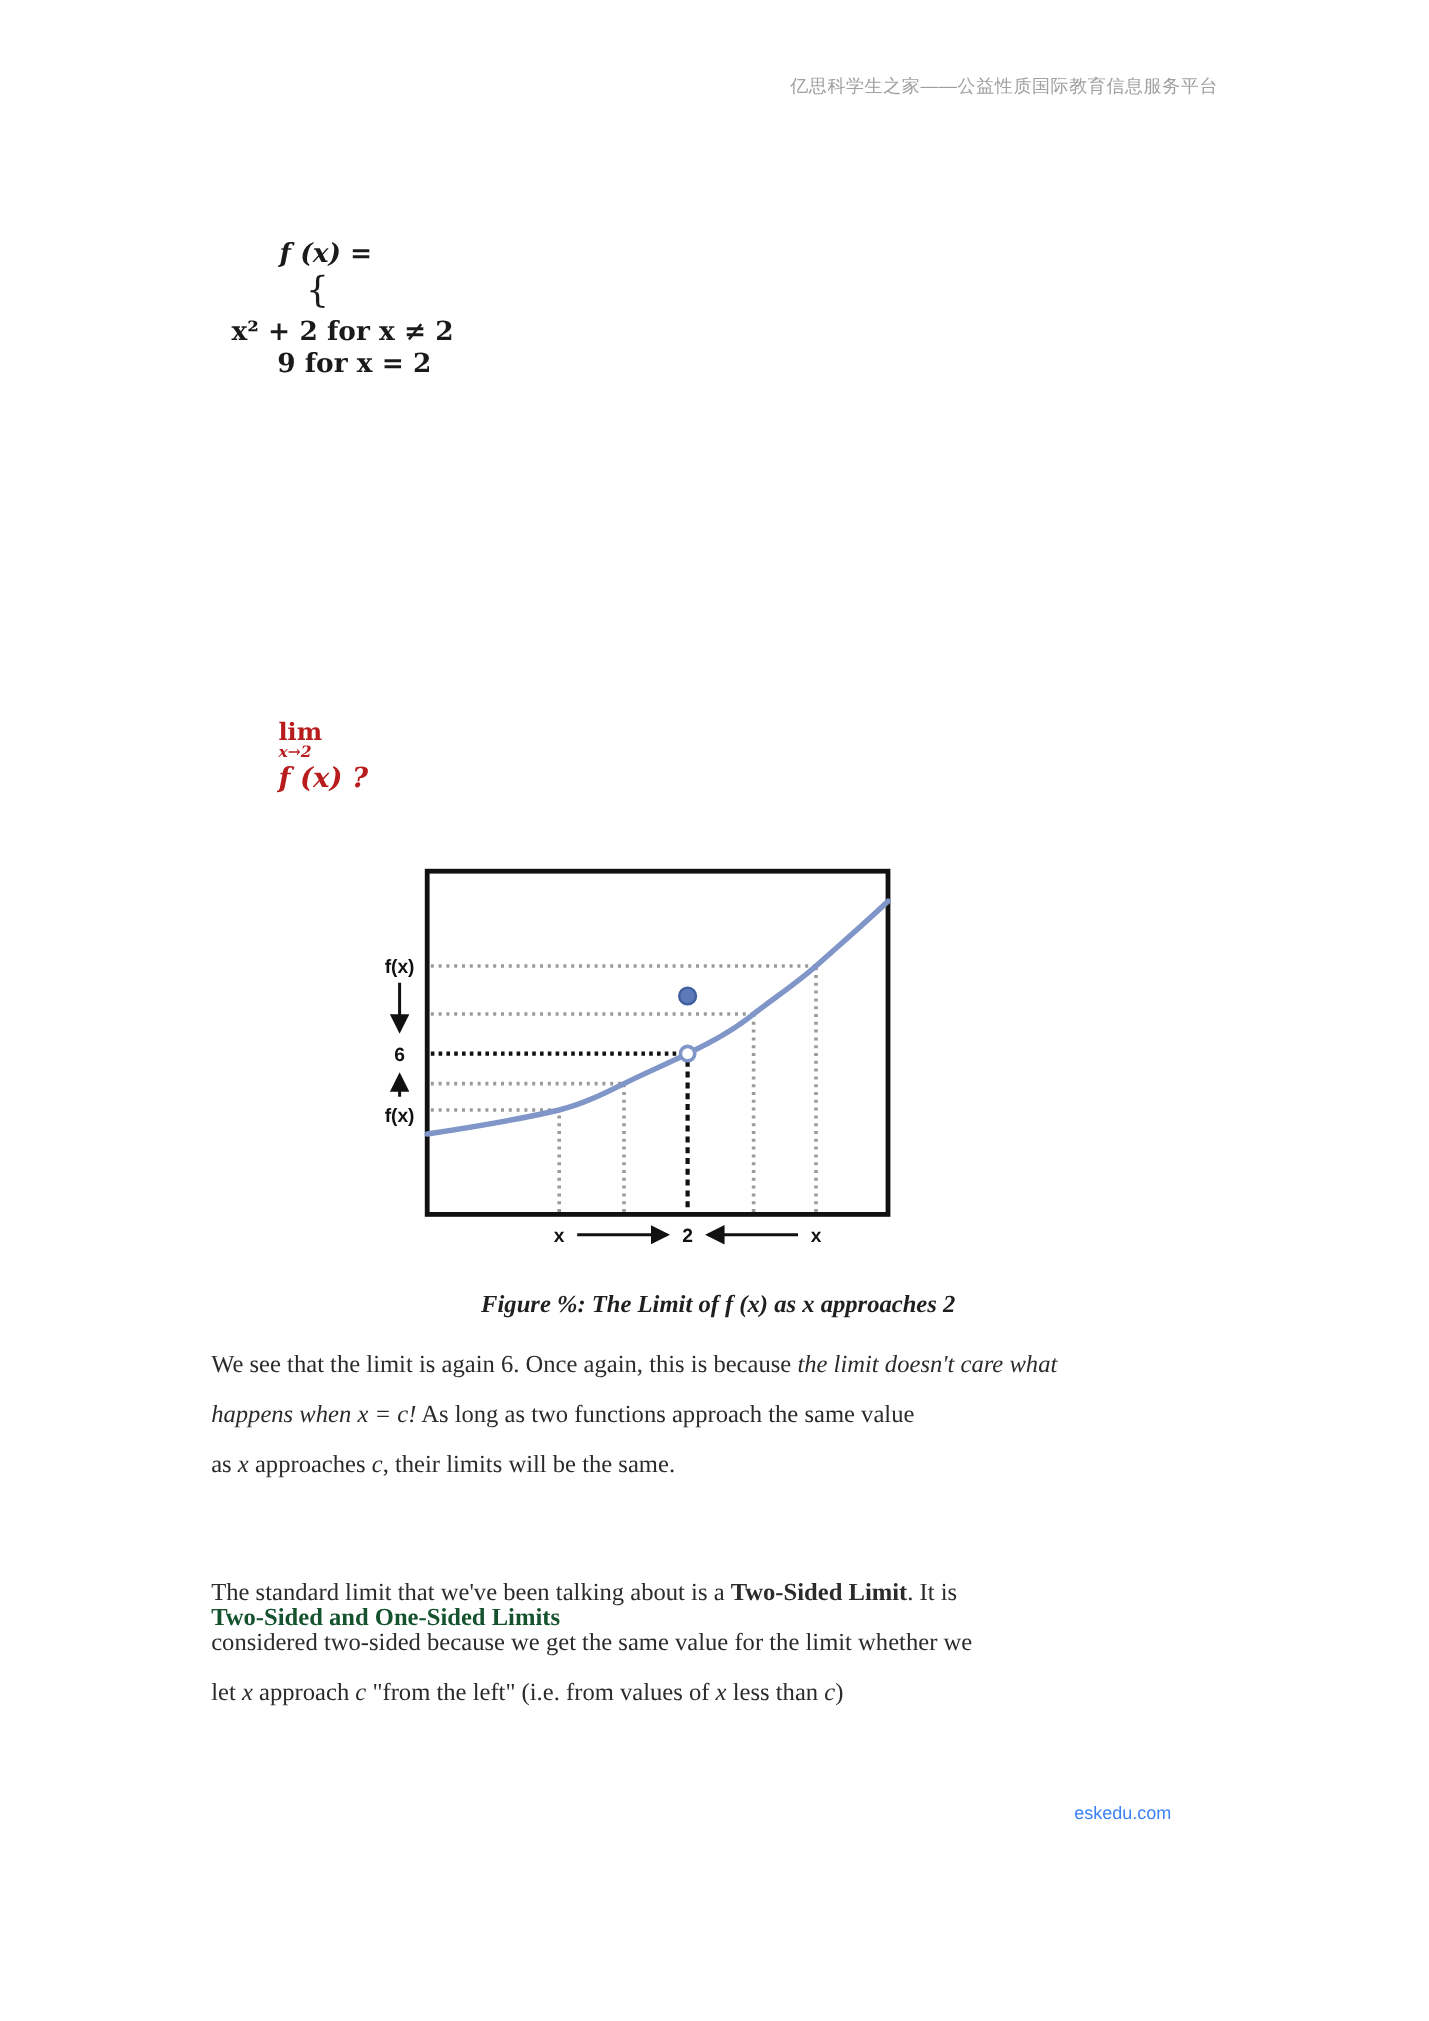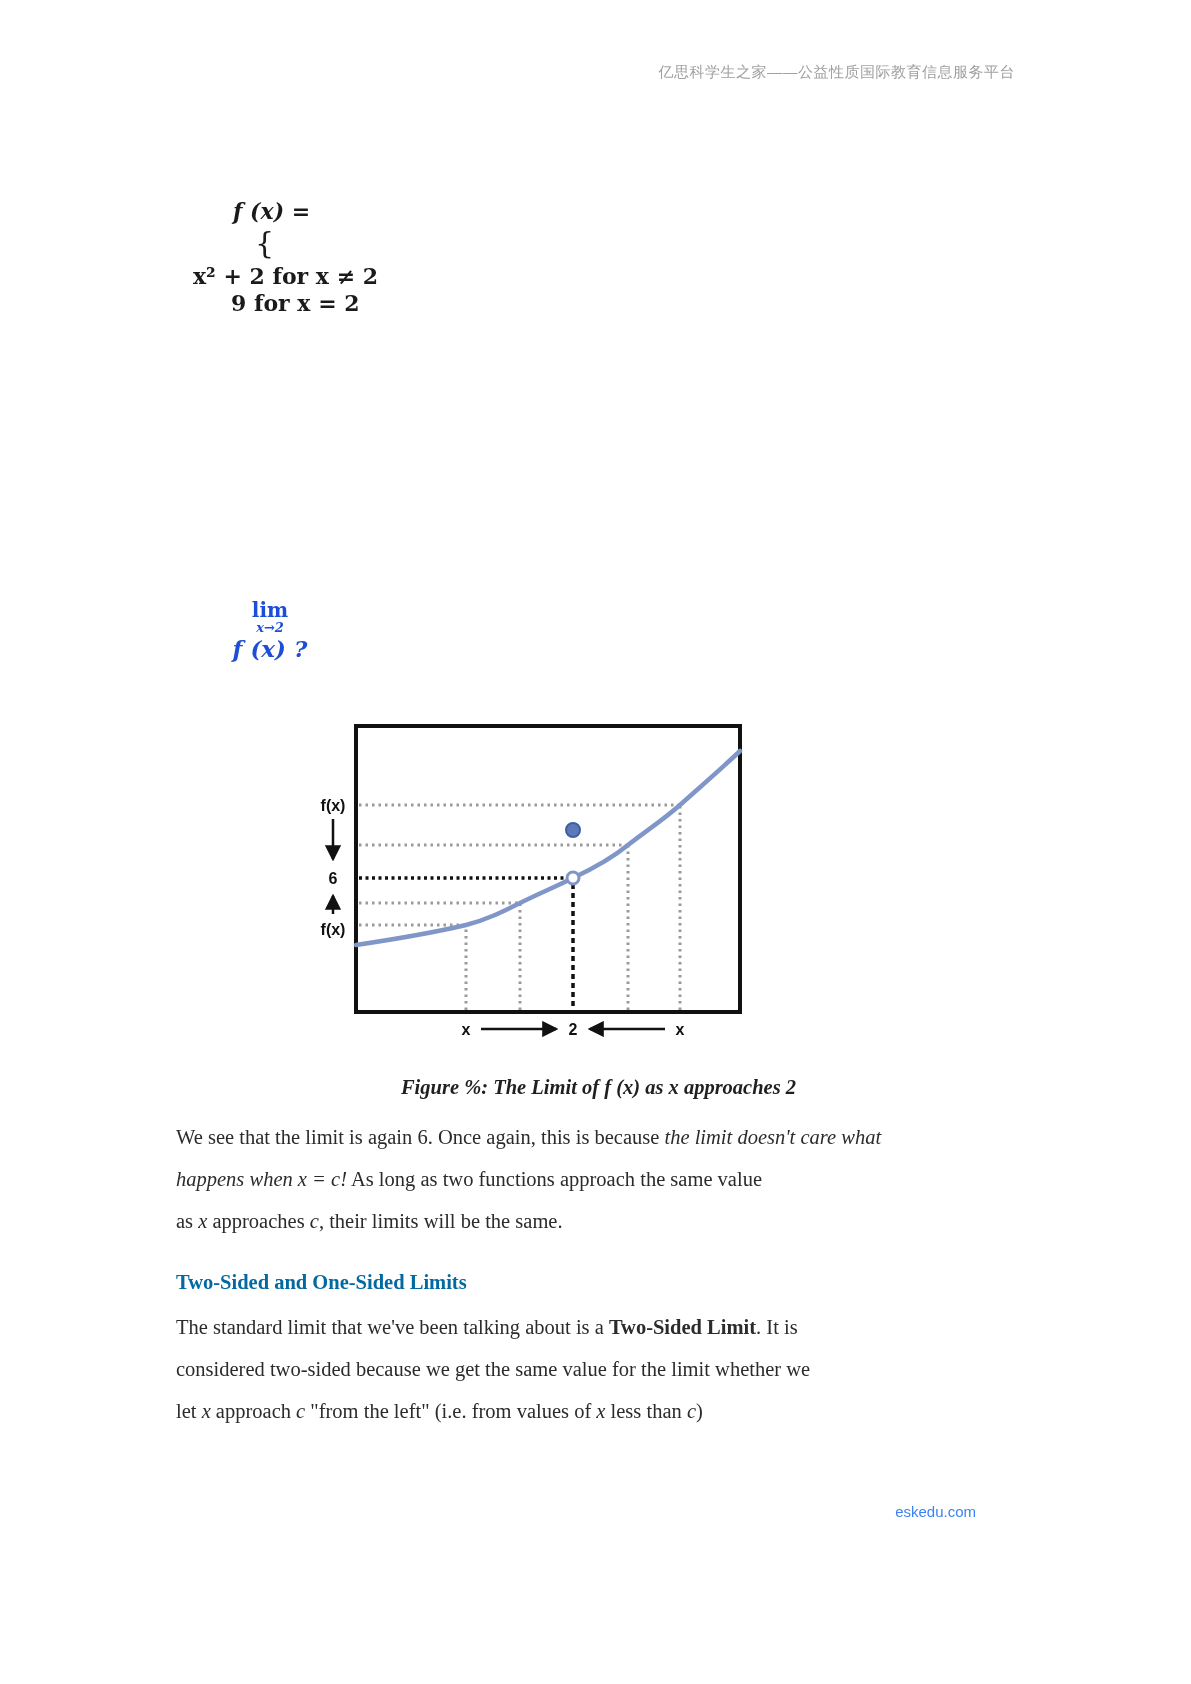--- a/index.html
+++ b/index.html
@@ -22,43 +22,43 @@
   .pw {
     position:absolute; top:182px; left:185px;
     font-family:"DejaVu Serif", serif; font-weight:bold; font-size:22px; color:#1a1a1a;
   }
   .pw-lhs  { padding-left:48px; font-style:italic; }
   .pw-brace{ padding-left:70px; font-size:30px; font-weight:normal; line-height:1.25; }
   .pw-case1{ padding-left:8px;  line-height:1.3; }
   .pw-case2{ padding-left:46px; line-height:1.25; }
   
   .limf {
-    position:absolute; top:584px; left:232px; width:76px; text-align:center;
-    font-family:"DejaVu Serif", serif; font-weight:bold; color:#1d4ed8;
+    position:absolute; top:584px; left:232px; width:76px; text-align:left;
+    font-family:"DejaVu Serif", serif; font-weight:bold; color:#b91c1c;
   }
   .limf-op  { font-size:20px; line-height:1.05; }
   .limf-sub { font-size:13px; line-height:1.1; font-style:italic; }
   .limf-expr{ font-size:23px; line-height:1.2; font-style:italic; }
   
   .para {
     position:absolute; left:176px; width:860px;
     font-size:20.5px; line-height:2.05; color:#2b2b2b;
   }
   .p1 { top:452px; }
   .p2 { top:1100px; }
   .p3 { top:1290px; }
   .para em { font-style:italic; }
   .para strong { font-weight:bold; }
   .caption {
     position:absolute; top:1060px; left:176px; width:845px; text-align:center;
     font-weight:bold; font-style:italic; font-size:20.5px; color:#1f1f1f;
   }
   .heading {
-    position:absolute; top:1255px; left:176px;
-    font-size:20.5px; font-weight:bold; color:#0369a1;
+    position:absolute; top:1321px; left:176px;
+    font-size:20.5px; font-weight:bold; color:#14532d;
   }
   
   .fig { position:absolute; top:702px; left:300px;text-align:center; }
   .gdot  { stroke:var(--guide,#9a9a9a); stroke-width:3;   stroke-dasharray:2.5 4; fill:none; }
   .kdoth { stroke:#111111; stroke-width:3.5; stroke-dasharray:3 3.5; fill:none; }
   .kdotv { stroke:#111111; stroke-width:3.5; stroke-dasharray:5 4;   fill:none; }
   .curve { stroke:var(--curve,#8095c8); stroke-width:4.5; fill:none; stroke-linecap:round; }
   .blab  { font-family:"Liberation Sans", sans-serif; font-weight:bold; font-size:16px; fill:#111111; }
   .karrow{ stroke:#111111; stroke-width:2.5; fill:none; }
 </style>

